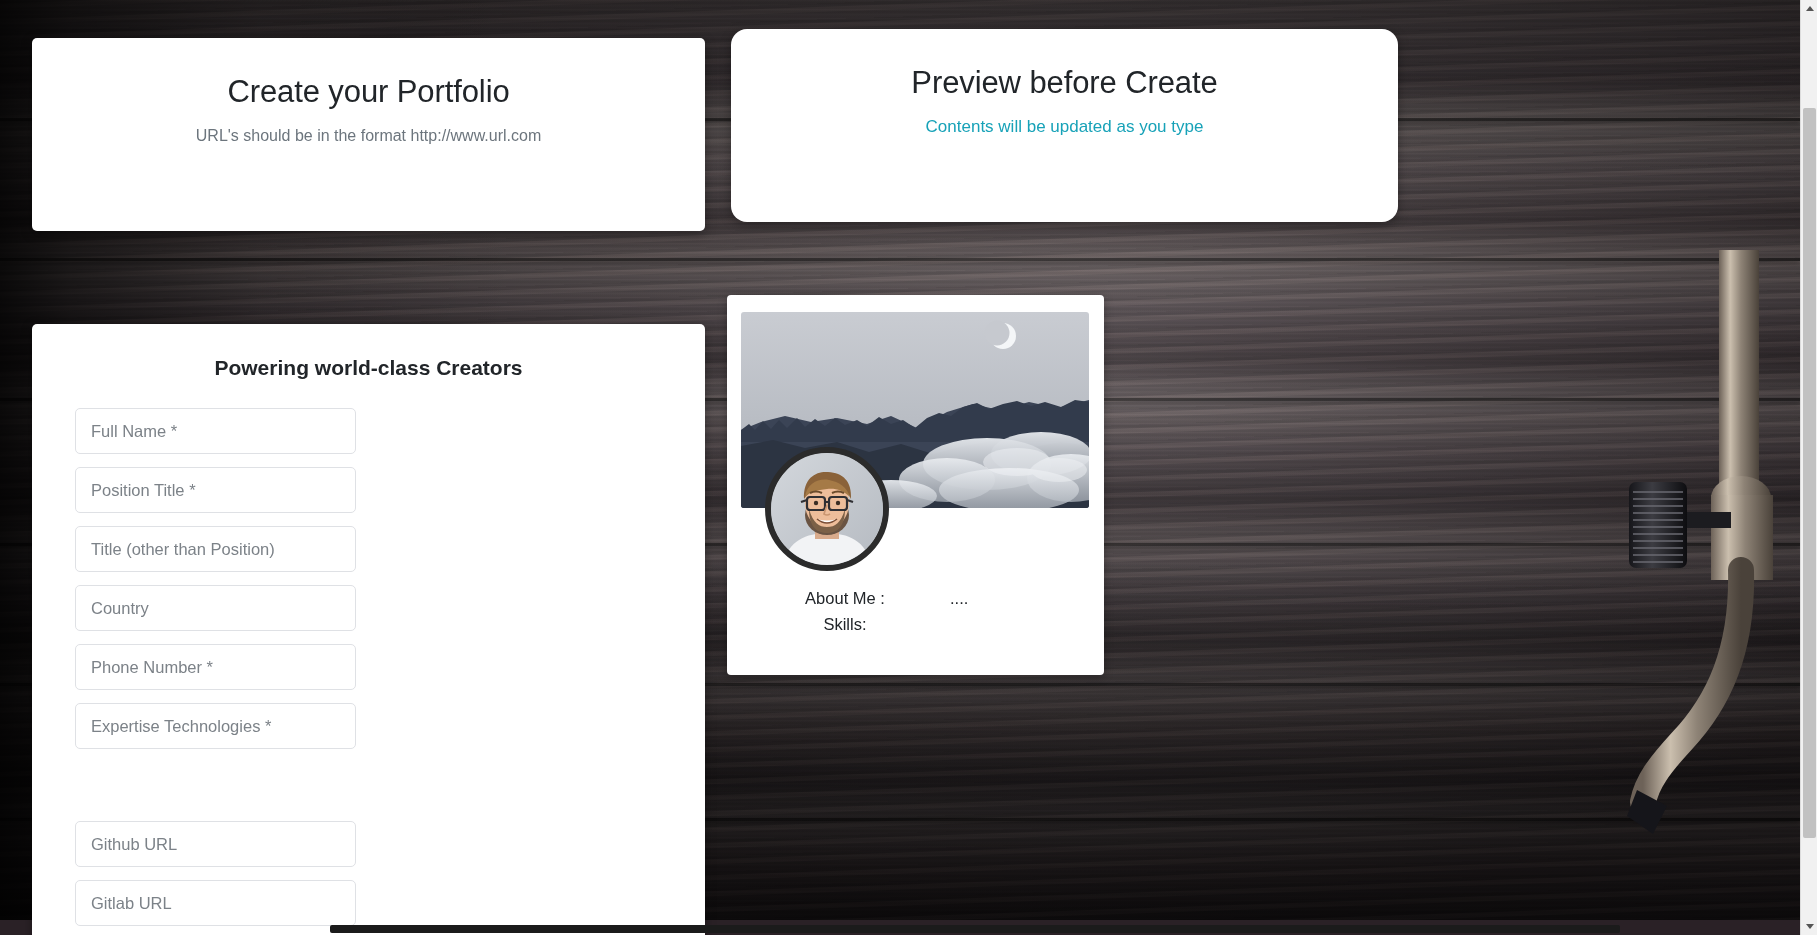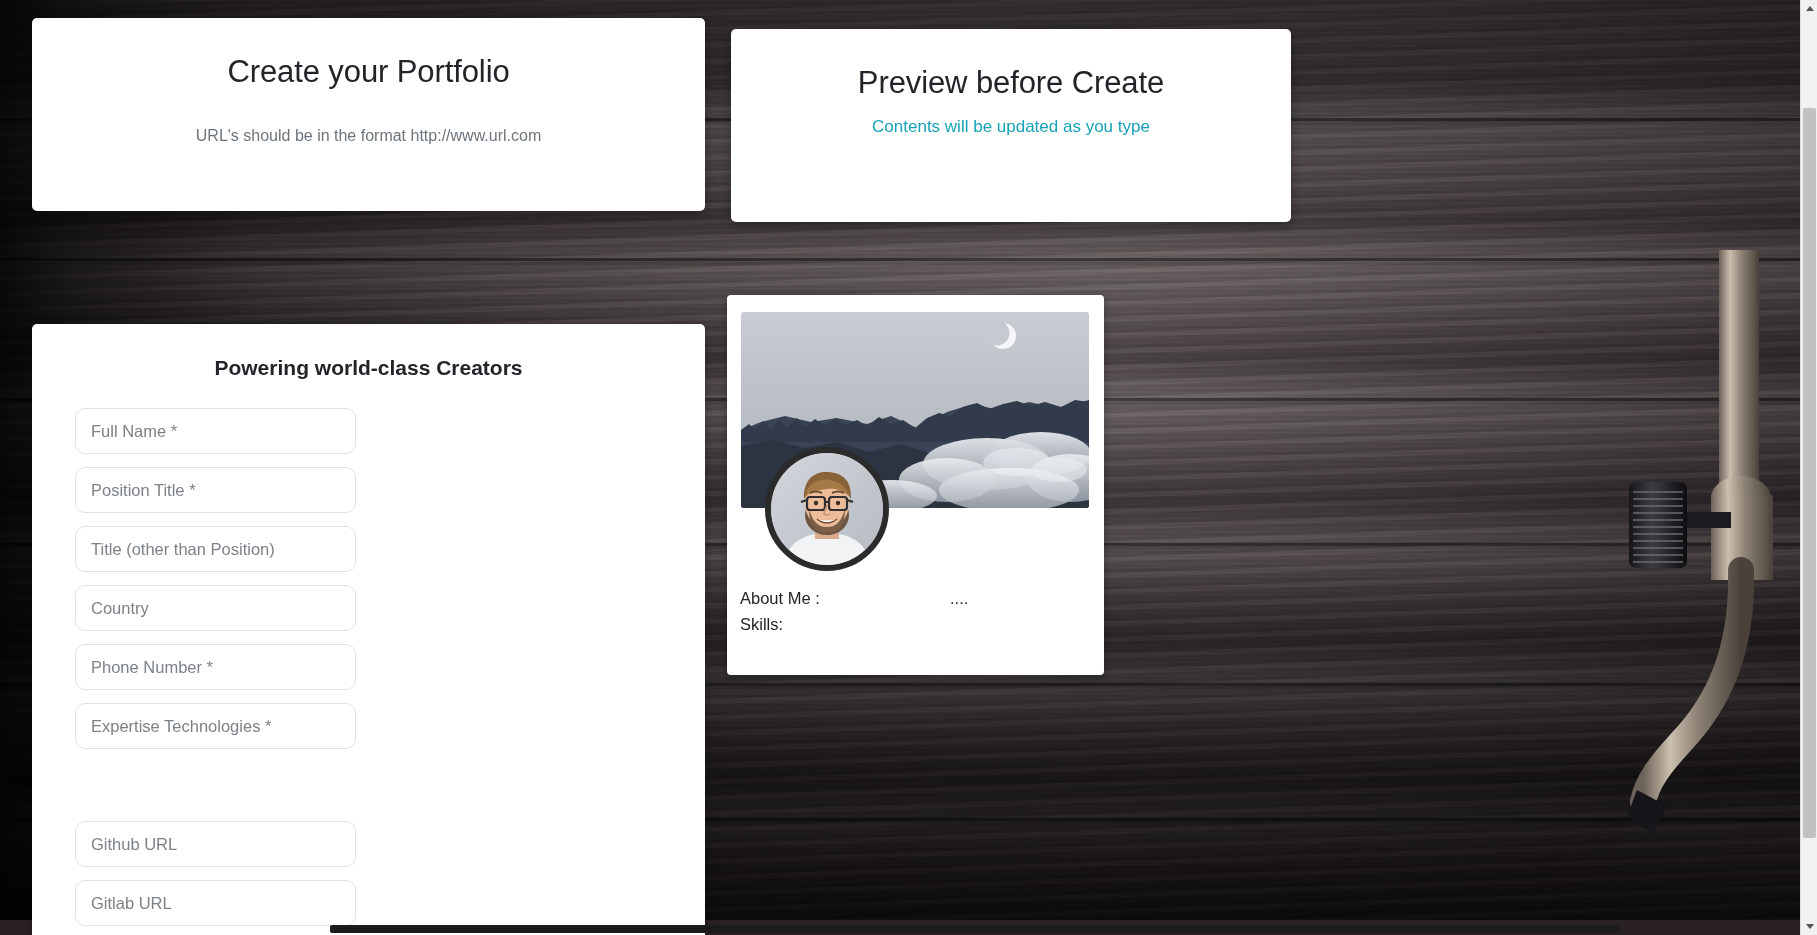--- a/index.html
+++ b/index.html
@@ -104,42 +104,42 @@
   }
 
   
   .card {
     position: absolute;
     background: #ffffff;
     border-radius: 5px;
     box-shadow: 0 3px 11px rgba(0,0,0,0.34);
   }
 
-  #header-card-left  { left: 32px;  top: 18px; width: 673px; height: 193px; }
-  #header-card-right { left: 731px; top: 29px; width: 560px; height: 193px; }
+  #header-card-left  { left: 32px;  top: 38px; width: 673px; height: 193px; }
+  #header-card-right { left: 731px; top: 29px; width: 667px; height: 193px; border-radius: 16px; }
 
   .card-title {
     text-align: center;
     font-size: 31px;
     font-weight: 400;
     color: #212529;
     letter-spacing: -0.1px;
     padding-top: 36px;
   }
   .card-subtitle {
     text-align: center;
     font-size: 17px;
     color: #17a2b8;
     margin-top: 16px;
   }
   .card-note {
     text-align: center;
     font-size: 16px;
     color: #6c757d;
-    margin-top: 37px;
+    margin-top: 17px;
   }
 
   
   #form-card {
     left: 32px;
     top: 292px;
     width: 673px;
     height: 630px;
     margin-top: 32px;
   }
@@ -156,21 +156,21 @@
     display: flex;
     flex-wrap: wrap;
     column-gap: 26px;
     row-gap: 0;
   }
   .field {
     width: 281px;
     height: 46px;
     margin-bottom: 13px;
     border: 1px solid #dfe1e5;
-    border-radius: 10px;
+    border-radius: 5px;
     background: #fff;
     font-family: "Liberation Sans", sans-serif;
     font-size: 16.5px;
     color: #212529;
     padding: 0 15px;
     outline: none;
   }
   .field::placeholder { color: #7c8288; opacity: 1; }
   .field.spacer-row { visibility: hidden; }
 
@@ -206,21 +206,21 @@
   .preview-lines {
     position: absolute;
     left: 13px;
     top: 290px;
     right: 13px;
     font-size: 16.5px;
     color: #212529;
     line-height: 26px;
   }
   .preview-line { display: flex; }
-  .preview-line .lbl { min-width: 210px; }
+  .preview-line .lbl { min-width: 210px; text-align: center; }
   .preview-line .dots { color: #212529; }
 
   
   #vscrollbar {
     position: absolute;
     right: 0; top: 0;
     width: 17px; height: 935px;
     background: #f1f1f1;
     border-left: 1px solid #dcdcdc;
   }

